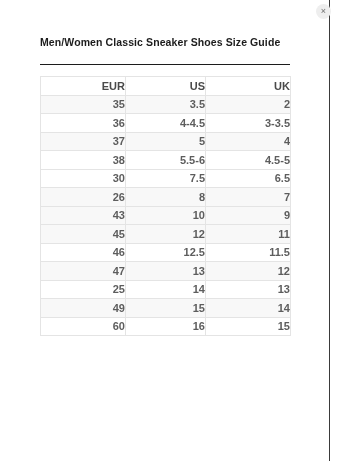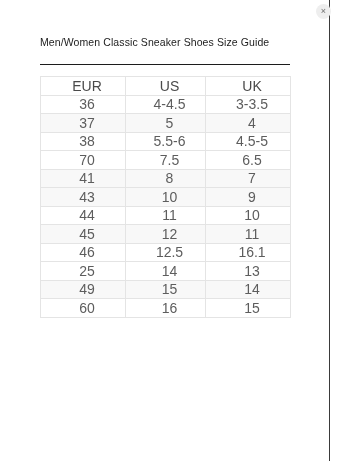--- a/index.html
+++ b/index.html
@@ -46,21 +46,21 @@
     text-align: center;
     cursor: pointer;
     user-select: none;
     z-index: 5;
   }
   .title {
     position: absolute;
     left: 40px;
     top: 36px;
     font-size: 10.5px;
-    font-weight: normal;
+    font-weight: bold;
     color: #1c1c1c;
     letter-spacing: 0.1px;
     white-space: nowrap;
   }
   .divider {
     position: absolute;
     left: 40px;
     top: 64px;
     width: 250px;
     height: 0;
@@ -75,24 +75,24 @@
   table.size-table {
     border-collapse: collapse;
     width: 250px;
     table-layout: fixed;
   }
   table.size-table td,
   table.size-table th {
     border: 1px solid #e4e4e4;
     height: 18.5px;
     padding: 0 0 0 8px;
-    font-size: 14px;
-    font-weight: normal;
+    font-size: 11px;
+    font-weight: bold;
     color: #5d5d5d;
-    text-align: center;
+    text-align: right;
     vertical-align: middle;
     box-sizing: border-box;
     overflow: hidden;
     white-space: nowrap;
   }
   table.size-table th {
     color: #4a4a4a;
     background: #ffffff;
   }
   table.size-table col.c-eur { width: 85px; }
@@ -128,64 +128,69 @@
         <col class="c-uk">
       </colgroup>
       <thead>
         <tr>
           <th>EUR</th>
           <th>US</th>
           <th>UK</th>
         </tr>
       </thead>
       <tbody>
+          <tr class="stripe">
+            <td>35</td>
+            <td>3.5</td>
+            <td>2</td>
+          </tr>
           <tr class="plain">
             <td>36</td>
             <td>4-4.5</td>
             <td>3-3.5</td>
           </tr>
           <tr class="stripe">
             <td>37</td>
             <td>5</td>
             <td>4</td>
           </tr>
           <tr class="plain">
             <td>38</td>
             <td>5.5-6</td>
             <td>4.5-5</td>
           </tr>
           <tr class="plain">
-            <td>70</td>
+            <td>30</td>
             <td class="indented">7.5</td>
             <td>6.5</td>
           </tr>
           <tr class="stripe">
-            <td>41</td>
+            <td>26</td>
             <td>8</td>
             <td>7</td>
           </tr>
           <tr class="stripe">
             <td>43</td>
             <td>10</td>
             <td>9</td>
           </tr>
-          <tr class="plain">
-            <td>44</td>
-            <td>11</td>
-            <td>10</td>
-          </tr>
           <tr class="stripe">
             <td>45</td>
             <td>12</td>
             <td>11</td>
           </tr>
           <tr class="plain">
             <td>46</td>
             <td>12.5</td>
-            <td>16.1</td>
+            <td>11.5</td>
+          </tr>
+          <tr class="stripe">
+            <td>47</td>
+            <td>13</td>
+            <td>12</td>
           </tr>
           <tr class="plain">
             <td>25</td>
             <td>14</td>
             <td>13</td>
           </tr>
           <tr class="stripe">
             <td>49</td>
             <td>15</td>
             <td>14</td>

